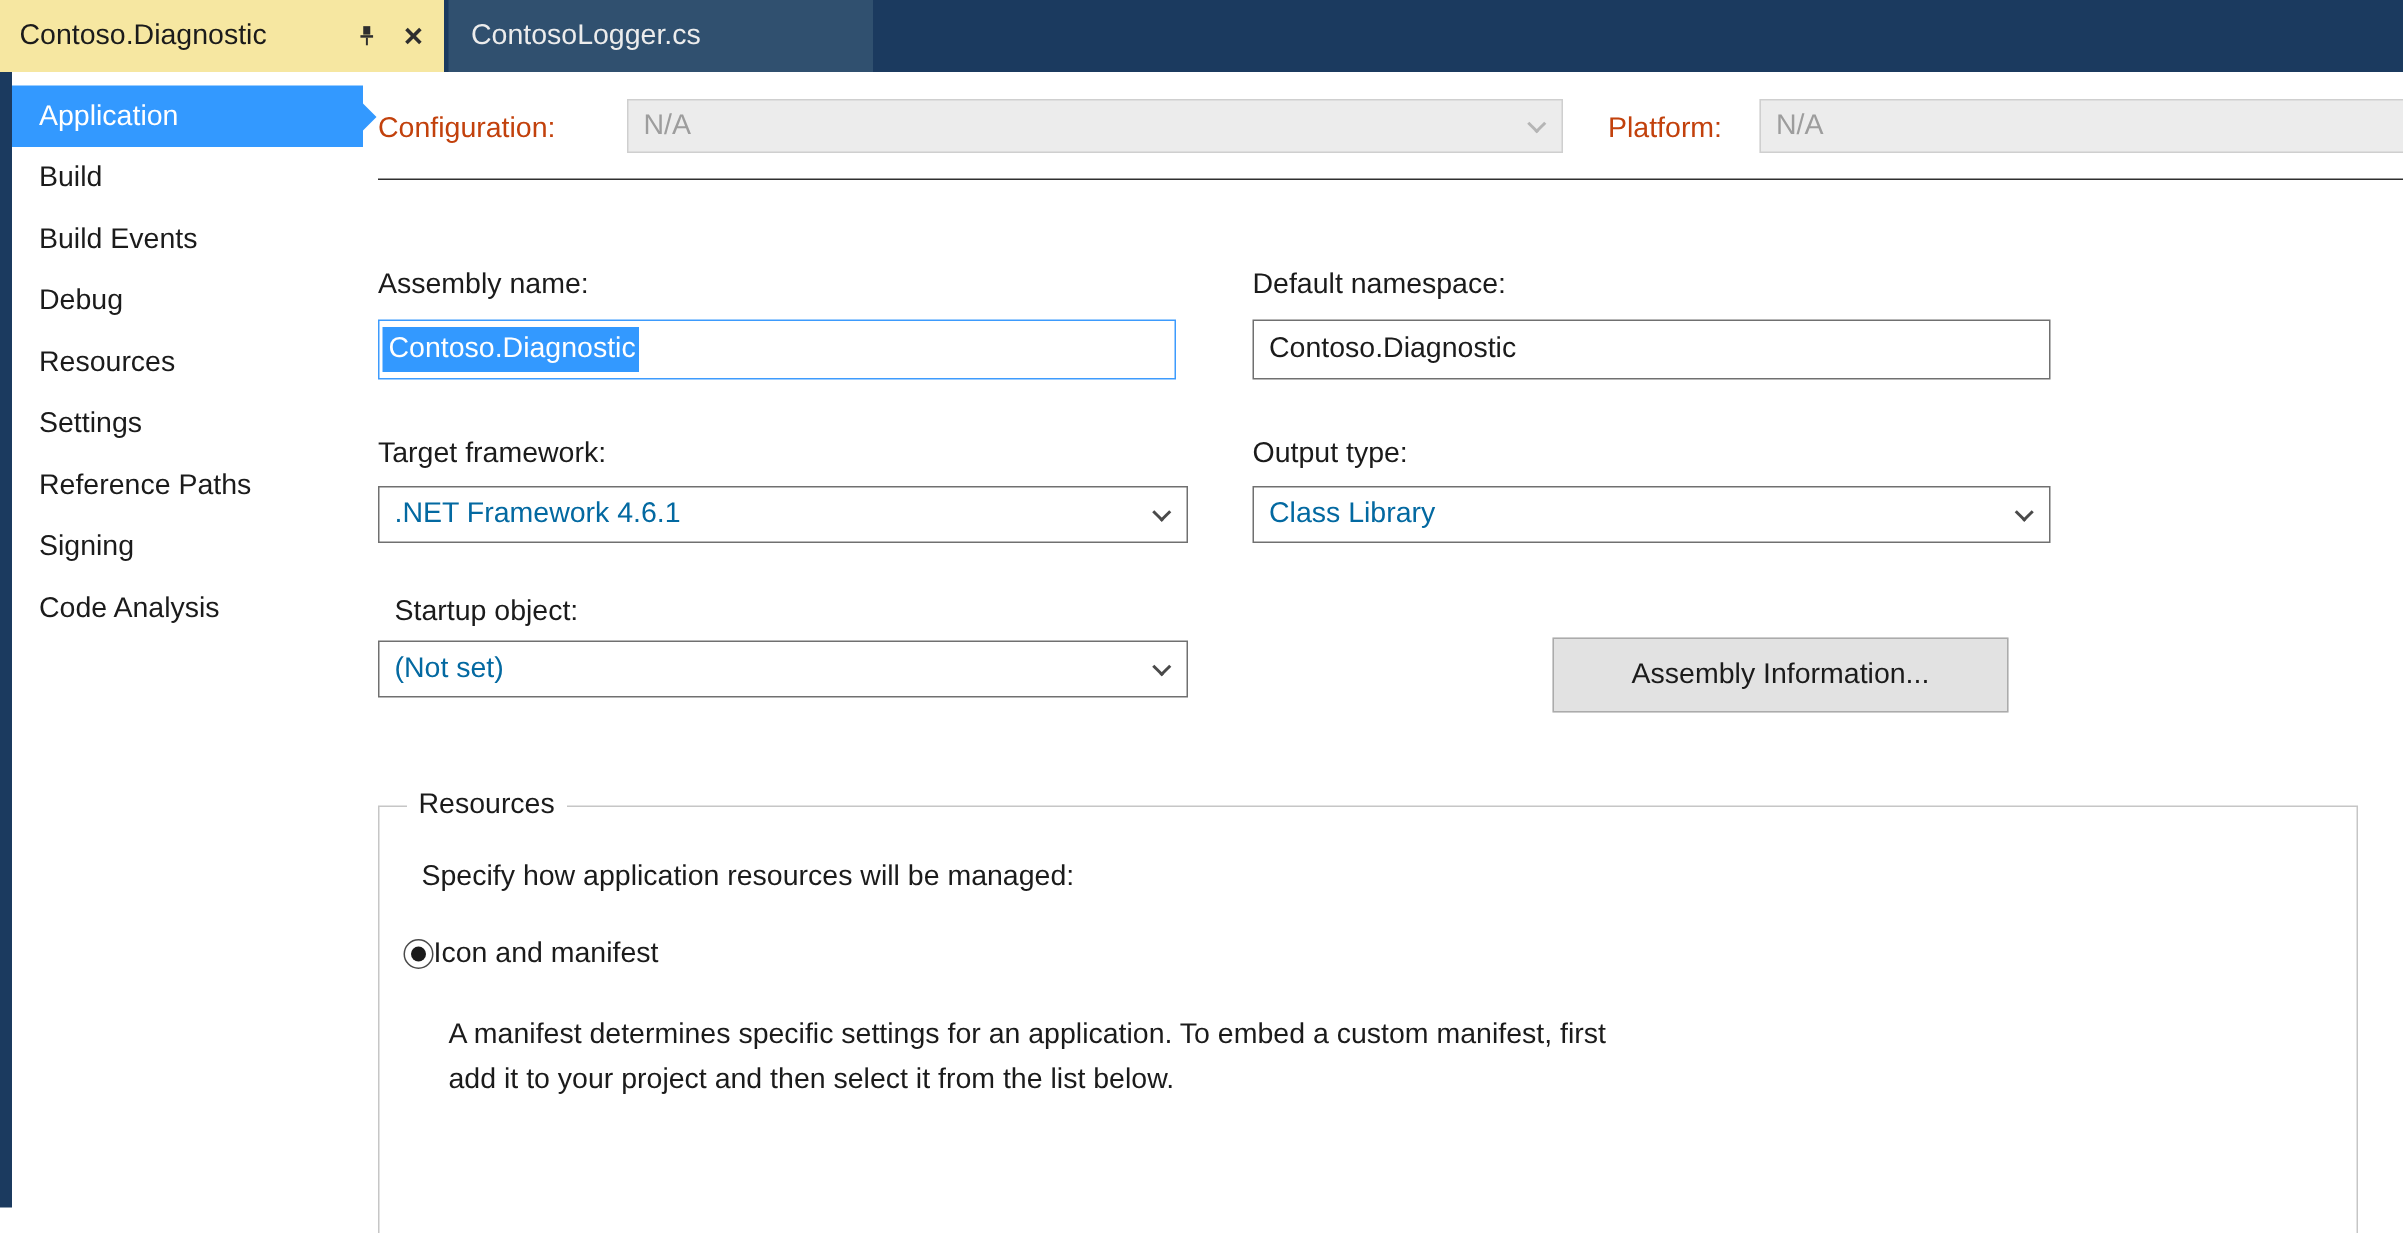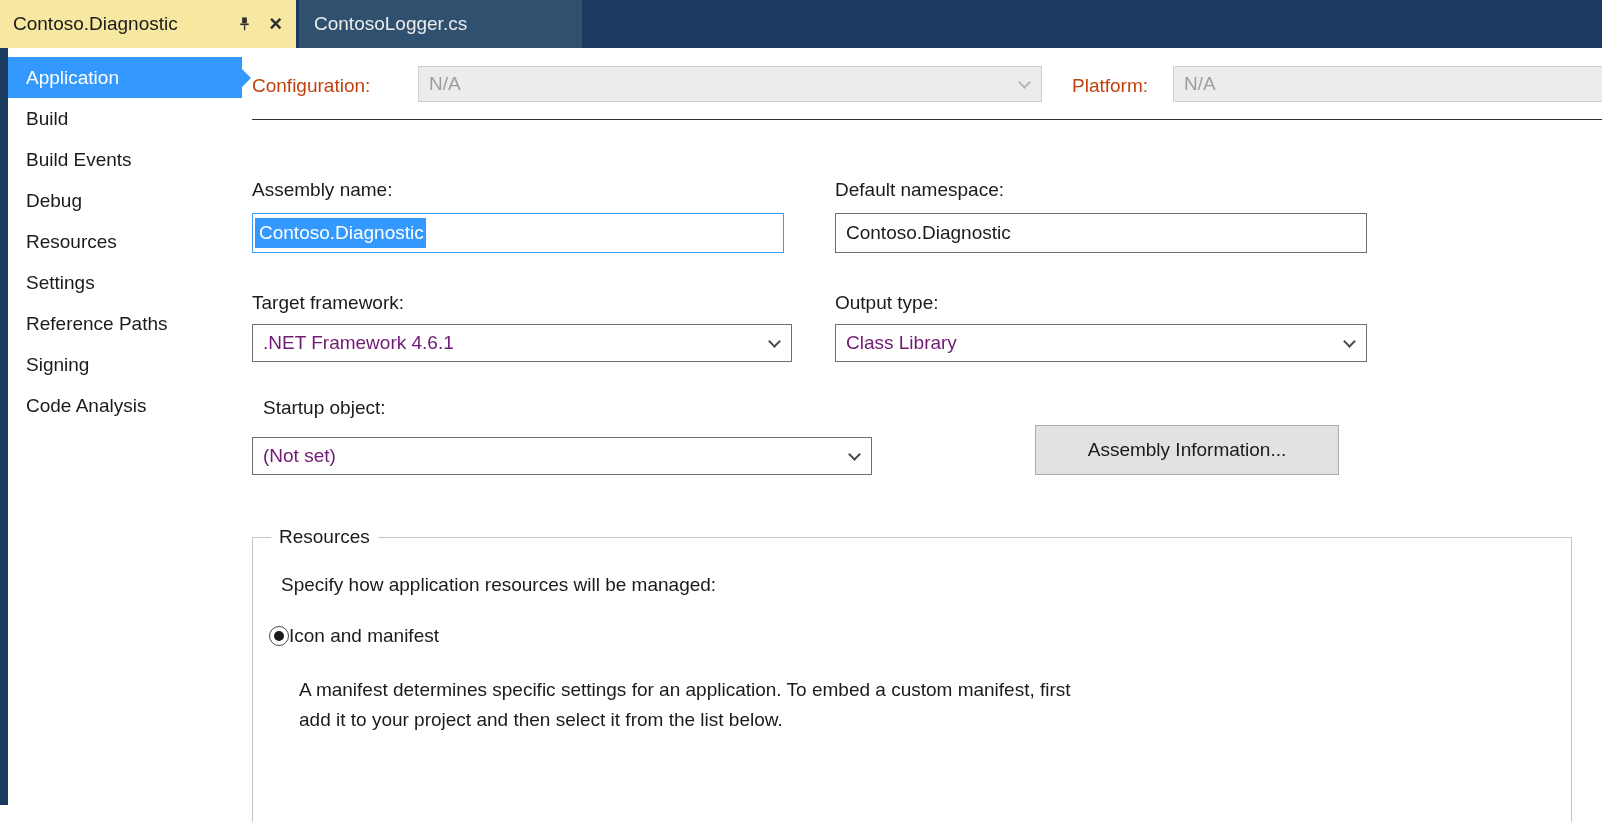--- a/index.html
+++ b/index.html
@@ -26,21 +26,21 @@
   .side-item.selected::after{content:"";position:absolute;right:-9px;top:50%;margin-top:-9px;
       border-left:9px solid #3399ff;border-top:9px solid transparent;border-bottom:9px solid transparent;}
 
   
   .main{position:absolute;left:252px;top:48px;width:1350px;height:774px;overflow:hidden;}
 
   .cfg-label{position:absolute;color:#c2410c;font-size:19px;}
   .combo{position:absolute;height:36px;display:flex;align-items:center;justify-content:space-between;
          padding:0 12px 0 10px;font-size:19px;}
   .combo.disabled{background:#ececec;border:1px solid #cfcfcf;color:#9d9d9d;}
-  .combo.enabled{background:#ffffff;border:1px solid #707070;color:#701a75;height:38px;}
+  .combo.enabled{background:#ffffff;border:1px solid #707070;color:#0369a1;height:38px;}
   .chev{width:9px;height:9px;border-right:2px solid #4a4a4a;border-bottom:2px solid #4a4a4a;
         transform:rotate(45deg);margin-top:-4px;flex:0 0 auto;}
   .chev.dim{border-color:#b5b5b5;}
 
   #configuration-label{left:0;top:27px;}
   #configuration-combo{left:166px;top:18px;width:624px;}
   #platform-label{left:820px;top:27px;}
   #platform-combo{left:921px;top:18px;width:460px;}
 
   .separator{position:absolute;left:0;top:71px;width:1350px;height:1px;background:#303030;}
@@ -54,21 +54,21 @@
   #assembly-input{left:0;width:532px;border:1px solid #3d9bfd;padding:0 0 0 2px;}
   #assembly-input .selected-text{background:#3399ff;color:#fff;padding:4px 2px 4px 4px;}
   #namespace-input{left:583px;width:532px;border:1px solid #707070;color:#1b1b1b;padding:0 10px;}
 
   #target-label{left:0;top:244px;}
   #output-label{left:583px;top:244px;}
   #target-combo{left:0;top:276px;width:540px;}
   #output-combo{left:583px;top:276px;width:532px;}
 
   #startup-label{left:0;top:349px;margin-left:11px;}
-  #startup-combo{left:0;top:389px;width:620px;text-align:center;}
+  #startup-combo{left:0;top:379px;width:540px;text-align:center;}
 
   #assembly-info-button{position:absolute;left:783px;top:377px;width:304px;height:50px;
       background:#e2e2e2;border:1px solid #ababab;font-size:19px;color:#1b1b1b;
       font-family:"Liberation Sans",sans-serif;cursor:default;}
 
   
   fieldset.resources{position:absolute;left:0;top:478px;width:1320px;height:420px;
       border:1px solid #c6c6c6;padding:0 0 0 16px;}
   fieldset.resources legend{font-size:19px;padding:0 8px;margin-left:2px;color:#1b1b1b;}
   .res-desc{margin:26px 0 0 12px;font-size:19px;}

